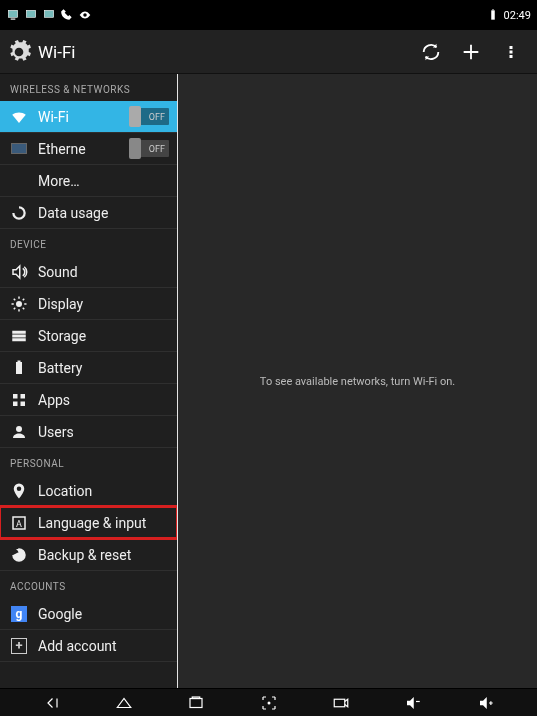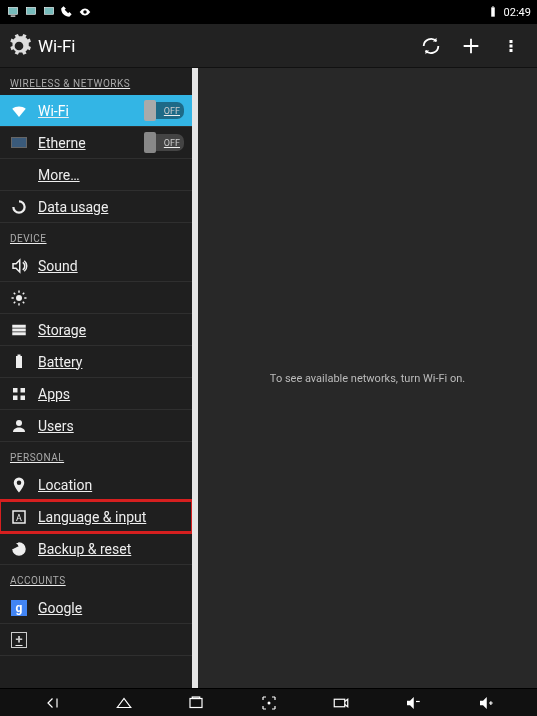--- a/index.html
+++ b/index.html
@@ -1,43 +1,43 @@
 <!DOCTYPE html>
 <html><head>
 <meta charset="utf-8">
 <style>
   * { box-sizing: border-box; margin: 0; padding: 0; }
   html, body { width: 537px; height: 716px; font-family: Roboto, "Segoe UI", Arial, sans-serif; background: #1a1a1a; color: #eee; overflow: hidden; }
   .screen { width: 537px; height: 716px; background: #272727; display: flex; flex-direction: column; }
   
-  .statusbar { height: 24px; background: #000; display: flex; align-items: center; justify-content: space-between; padding: 0 6px; font-size: 11px; color: #fff; }
+  .statusbar { height: 30px; background: #000; display: flex; align-items: center; justify-content: space-between; padding: 0 6px; font-size: 11px; color: #fff; }
   .statusbar .left, .statusbar .right { display: flex; align-items: center; gap: 4px; }
   .mini-ico { width: 14px; height: 14px; display: inline-block; }
   
   .actionbar { height: 44px; background: #222; display: flex; align-items: center; padding: 0 6px; border-bottom: 1px solid #111; }
   .actionbar .title { font-size: 17px; color: #fff; margin-left: 6px; flex: 1; }
   .actionbar .act-icon { width: 40px; height: 40px; display: flex; align-items: center; justify-content: center; color: #ddd; }
   .gear { width: 26px; height: 26px; }
   
   .main { flex: 1; display: flex; overflow: hidden; }
-  .sidebar { width: 198px; background: #1f1f1f; border-right: 6px solid #e5e5e5; overflow-y: auto; scrollbar-width: none; text-decoration: underline; }
+  .sidebar { width: 178px; background: #1f1f1f; border-right: 1px solid #e5e5e5; overflow-y: auto; scrollbar-width: none; }
   .content { flex: 1; background: #282828; display: flex; align-items: center; justify-content: center; }
   .content-msg { color: #bbb; font-size: 11px; text-align: center; }
   
   .section-h { font-size: 10px; color: #aaa; letter-spacing: 0.5px; padding: 10px 10px 6px 10px; text-transform: uppercase; }
   
   .item { display: flex; align-items: center; height: 32px; padding: 0 8px 0 10px; border-bottom: 1px solid #2f2f2f; position: relative; }
   .item .ico { width: 18px; height: 18px; margin-right: 10px; flex-shrink: 0; display: flex; align-items: center; justify-content: center; }
   .item .ico svg { width: 18px; height: 18px; fill: #eee; }
   .item .label { font-size: 14px; color: #eee; white-space: nowrap; flex: 1; overflow: hidden; text-overflow: ellipsis; }
   .item.noicon .label { margin-left: 28px; }
   .item.selected { background: #33b5e5; }
   .item.selected .label { color: #fff; }
   .item.selected .ico svg { fill: #fff; }
-  .toggle { width: 40px; height: 17px; background: #444; border-radius: 7px; position: relative; font-size: 9px; color: #ccc; display: flex; align-items: center; justify-content: flex-end; padding: 0 4px; }
+  .toggle { width: 40px; height: 17px; background: #444; border-radius: 1px; position: relative; font-size: 9px; color: #ccc; display: flex; align-items: center; justify-content: flex-end; padding: 0 4px; }
   .toggle::before { content: ''; position: absolute; left: 0; top: -2px; bottom: -2px; width: 12px; background: #888; border-radius: 2px; }
   .item.selected .toggle { background: #1e6a87; }
   .item.selected .toggle::before { background: #aaa; }
   .highlight-box { position: absolute; inset: -2px -2px -2px -2px; border: 3px solid #d61f1f; pointer-events: none; }
   
   .navbar { height: 28px; background: #111; display: flex; align-items: center; justify-content: space-evenly; border-top: 1px solid #000; }
   .navbtn { width: 42px; height: 26px; display: flex; align-items: center; justify-content: center; }
   .navbtn svg { width: 22px; height: 18px; fill: none; stroke: #fff; stroke-width: 1.6; }
   .google-ico { width: 16px; height: 16px; background: #4285f4; color: #fff; font-size: 12px; font-weight: bold; display: flex; align-items: center; justify-content: center; }
   .add-ico { width: 16px; height: 16px; border: 1.5px solid #ccc; color: #ccc; font-size: 13px; font-weight: bold; display: flex; align-items: center; justify-content: center; line-height: 1; }
@@ -156,20 +156,21 @@
 
       <div class="item">
         <span class="ico">
             <svg viewBox="0 0 24 24">
               <circle cx="12" cy="12" r="4"></circle>
               <g stroke="#eee" stroke-width="2">
                 <path d="M12 2v3M12 19v3M2 12h3M19 12h3M5 5l2 2M17 17l2 2M19 5l-2 2M7 17l-2 2"></path>
               </g>
             </svg>
           </span>
+        <span class="label">Display</span>
       </div>
 
       <div class="item">
         <span class="ico">
             <svg viewBox="0 0 24 24">
               <rect x="3" y="5" width="18" height="4"></rect>
               <rect x="3" y="10" width="18" height="4"></rect>
               <rect x="3" y="15" width="18" height="4"></rect>
             </svg>
           </span>
@@ -247,20 +248,21 @@
         <span class="ico">
             <span class="google-ico">g</span>
           </span>
         <span class="label">Google</span>
       </div>
 
       <div class="item">
         <span class="ico">
             <span class="add-ico">+</span>
           </span>
+        <span class="label">Add account</span>
       </div>
 
     </div>
 
     <div class="content">
       <div class="content-msg">To see available networks, turn Wi-Fi on.</div>
     </div>
   </div>
 
   <div class="navbar">

